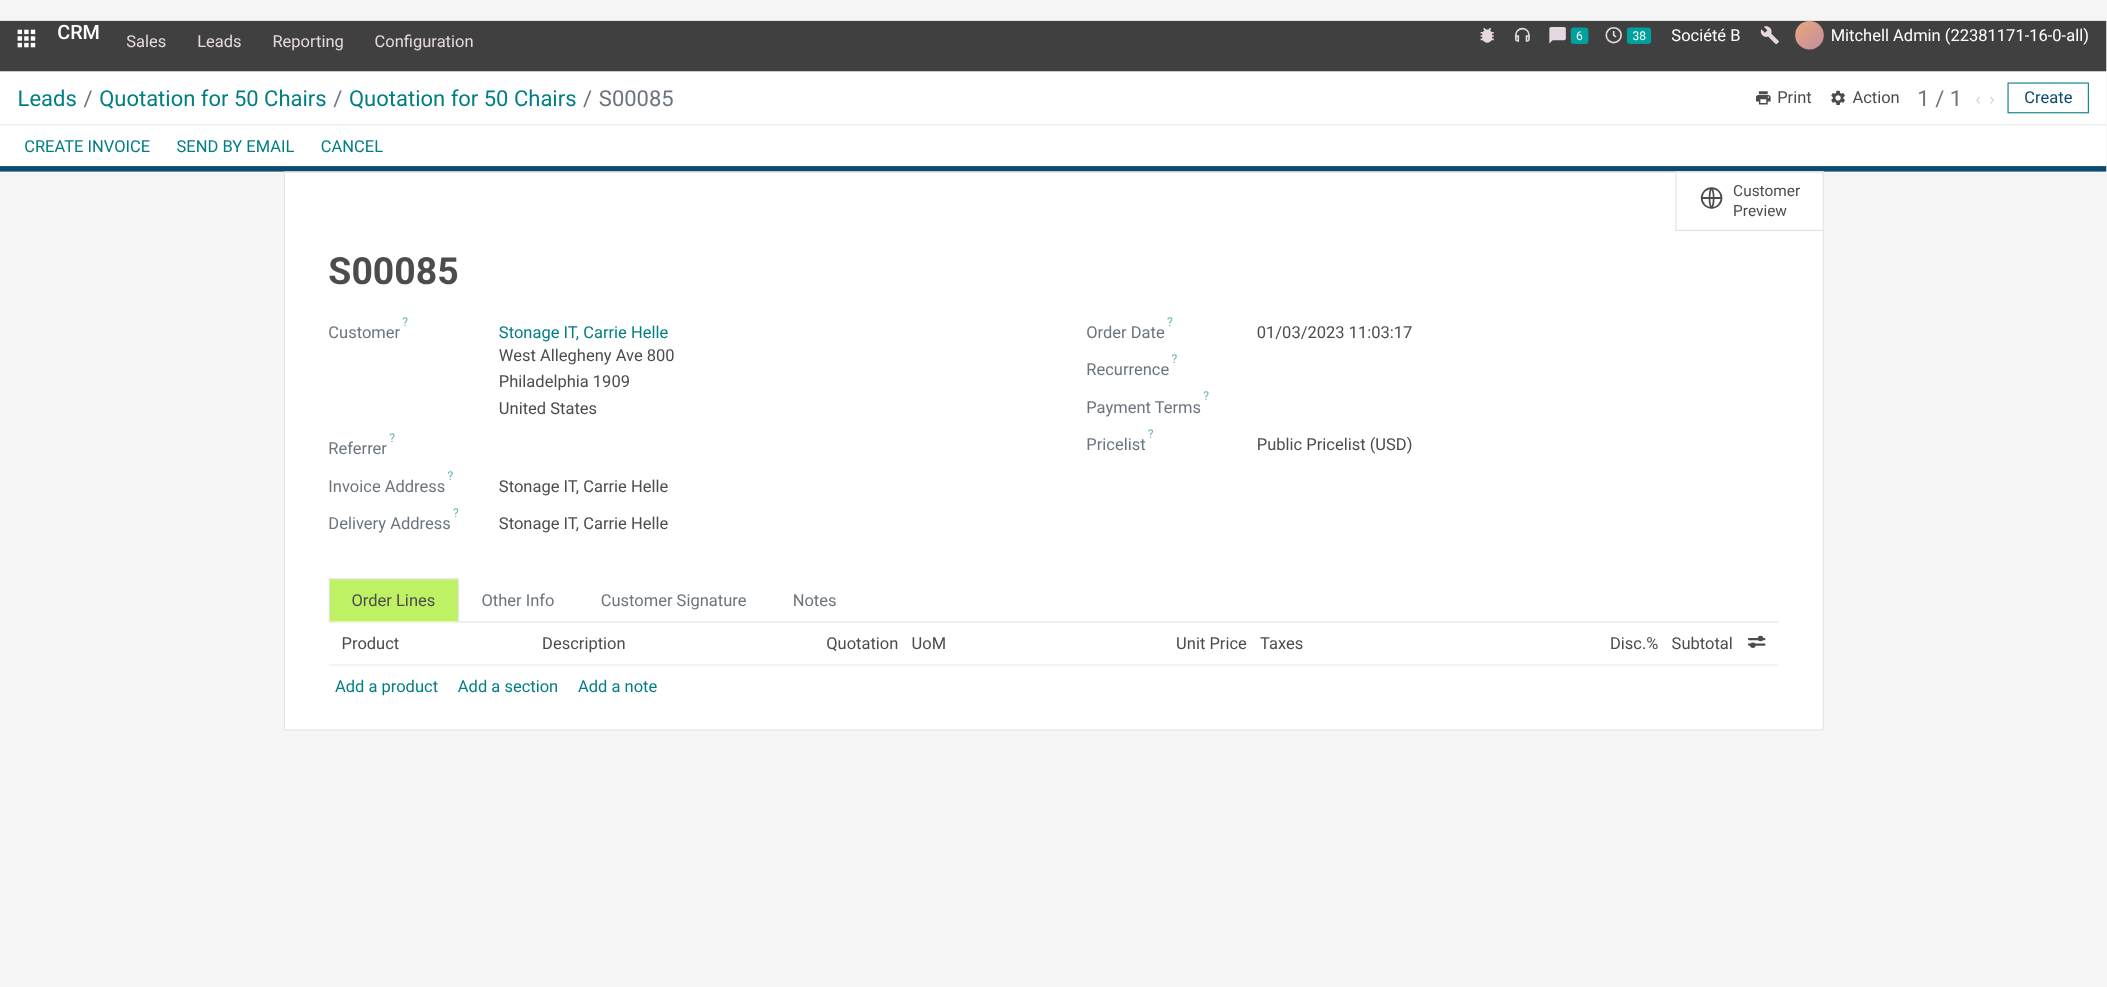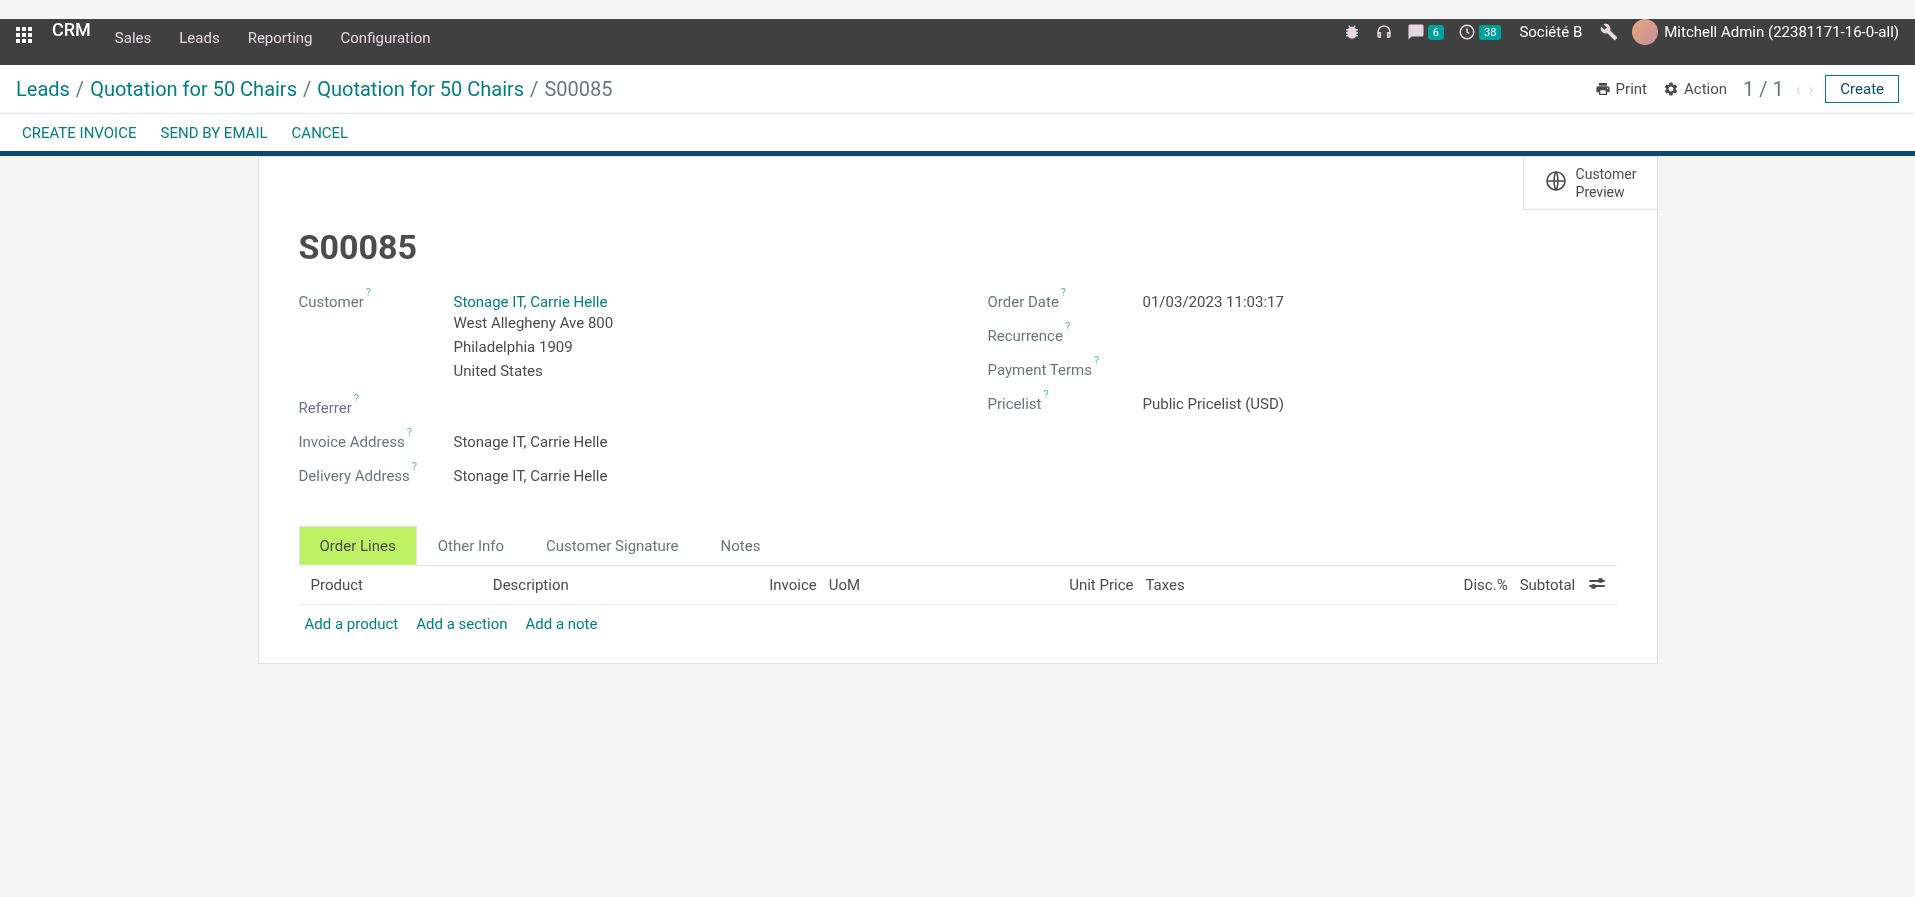--- a/index.html
+++ b/index.html
@@ -249,21 +249,21 @@
       <div class="tabs">
         <div class="tab active">Order Lines</div>
         <div class="tab">Other Info</div>
         <div class="tab">Customer Signature</div>
         <div class="tab">Notes</div>
       </div>
 
       <div class="table-head">
         <div class="th-product">Product</div>
         <div class="th-desc">Description</div>
-        <div class="th-qty">Invoice</div>
+        <div class="th-qty">Quotation</div>
         <div class="th-uom">UoM</div>
         <div class="th-price">Unit Price</div>
         <div class="th-taxes">Taxes</div>
         <div class="th-disc">Disc.%</div>
         <div class="th-subtotal">Subtotal</div>
         <div class="th-opt">
           <span class="sliders-icon"><span class="dot1"></span><span class="dot2"></span></span>
         </div>
       </div>
 

